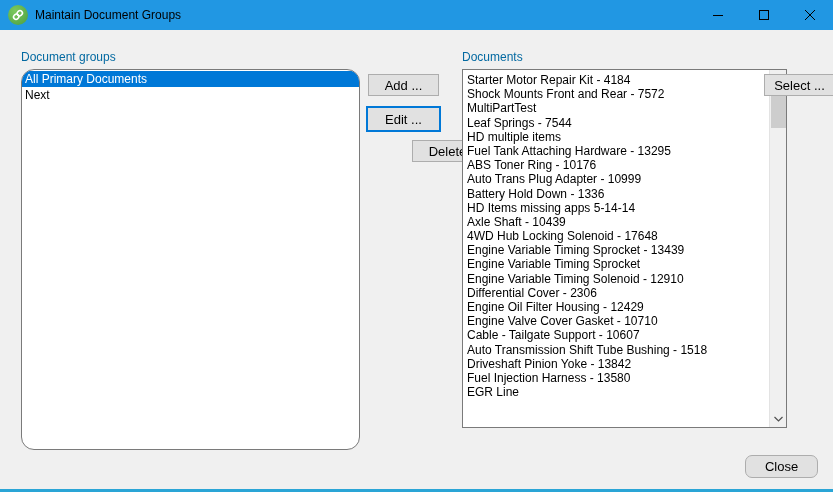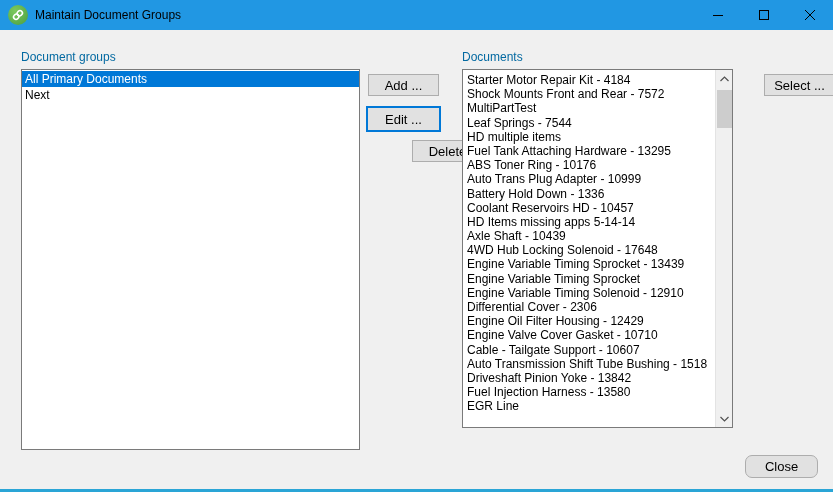--- a/index.html
+++ b/index.html
@@ -39,22 +39,22 @@
   
   .field-label { position:absolute; font-size:12px; color:#0369a1; }
   .label-groups { left:21px; top:50px; }
   .label-docs   { left:462px; top:50px; }
 
   
   .listbox {
     position:absolute; background:#fff; border:1px solid #7a7a7a;
     overflow:hidden;
   }
-  .groups-listbox { left:21px; top:69px; width:339px; height:381px; }
-  .docs-listbox   { left:462px; top:69px; width:271px; height:359px; }
+  .groups-listbox { left:21px; top:69px; width:339px; height:381px;border-radius:13px; }
+  .docs-listbox   { left:462px; top:69px; width:325px; height:359px; }
 
   .groups-listbox .list-inner { padding-top:1px; }
   .groups-listbox .row {
     height:16px; line-height:16px; font-size:12px;
     padding-left:3px; white-space:nowrap; overflow:hidden; color:#000;
   }
   .groups-listbox .row.selected { background:#0078d7; color:#fff; }
 
   .docs-listbox .list-inner {
     position:absolute; left:0; top:0; right:17px; bottom:0;
@@ -156,21 +156,20 @@
 
     <div class="row">Starter Motor Repair Kit - 4184</div>
         <div class="row">Shock Mounts Front and Rear - 7572</div>
         <div class="row">MultiPartTest</div>
         <div class="row">Leaf Springs - 7544</div>
         <div class="row">HD multiple items</div>
         <div class="row">Fuel Tank Attaching Hardware - 13295</div>
         <div class="row">ABS Toner Ring - 10176</div>
         <div class="row">Auto Trans Plug Adapter - 10999</div>
         <div class="row">Battery Hold Down - 1336</div>
-        <div class="row">Coolant Reservoirs HD - 10457</div>
         <div class="row">HD Items missing apps 5-14-14</div>
         <div class="row">Axle Shaft - 10439</div>
         <div class="row">4WD Hub Locking Solenoid - 17648</div>
         <div class="row">Engine Variable Timing Sprocket - 13439</div>
         <div class="row">Engine Variable Timing Sprocket</div>
         <div class="row">Engine Variable Timing Solenoid - 12910</div>
         <div class="row">Differential Cover - 2306</div>
         <div class="row">Engine Oil Filter Housing - 12429</div>
         <div class="row">Engine Valve Cover Gasket - 10710</div>
         <div class="row">Cable - Tailgate Support - 10607</div>

